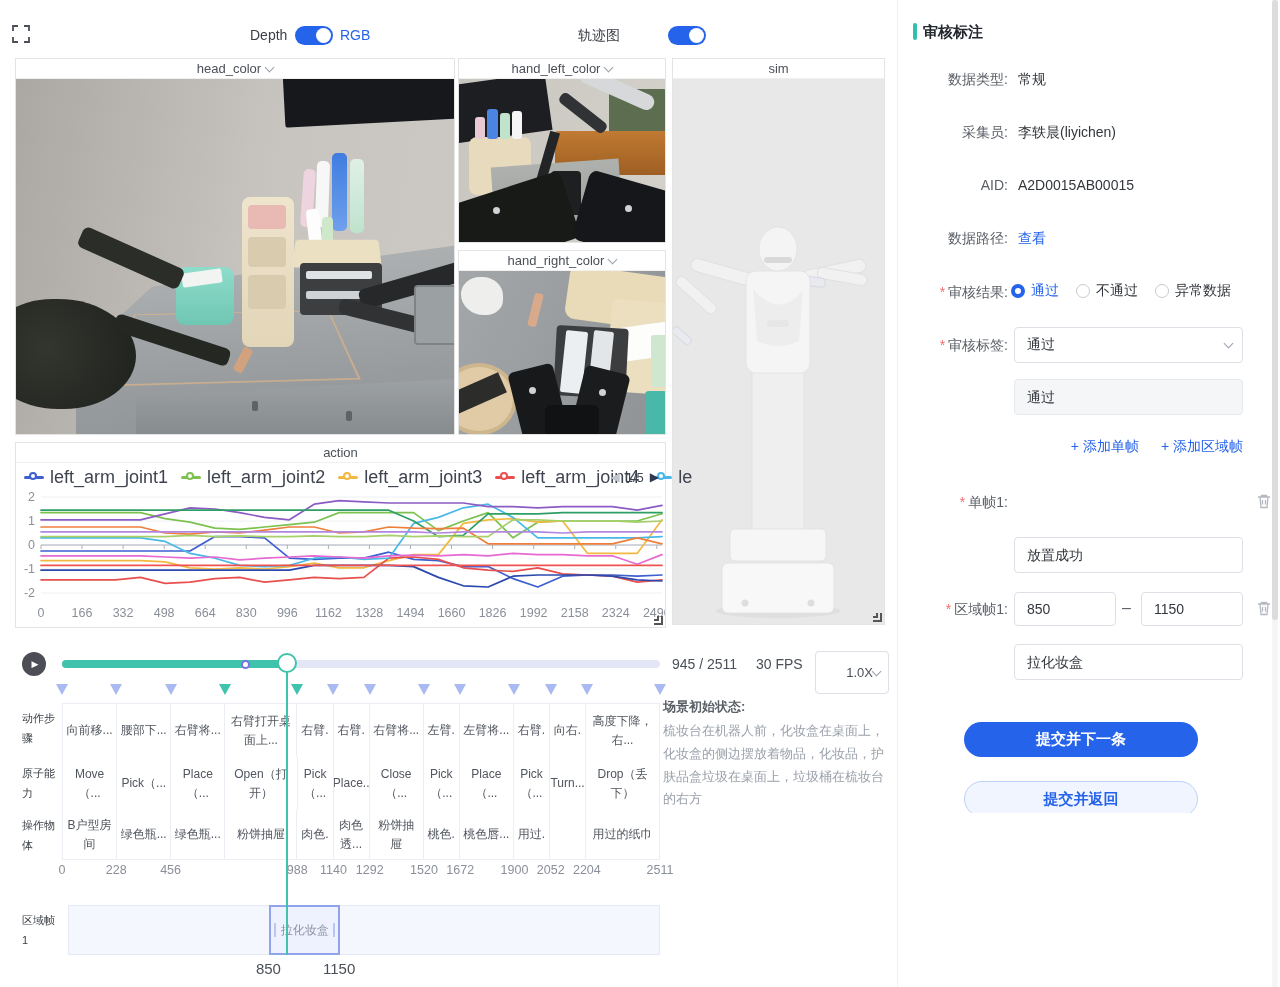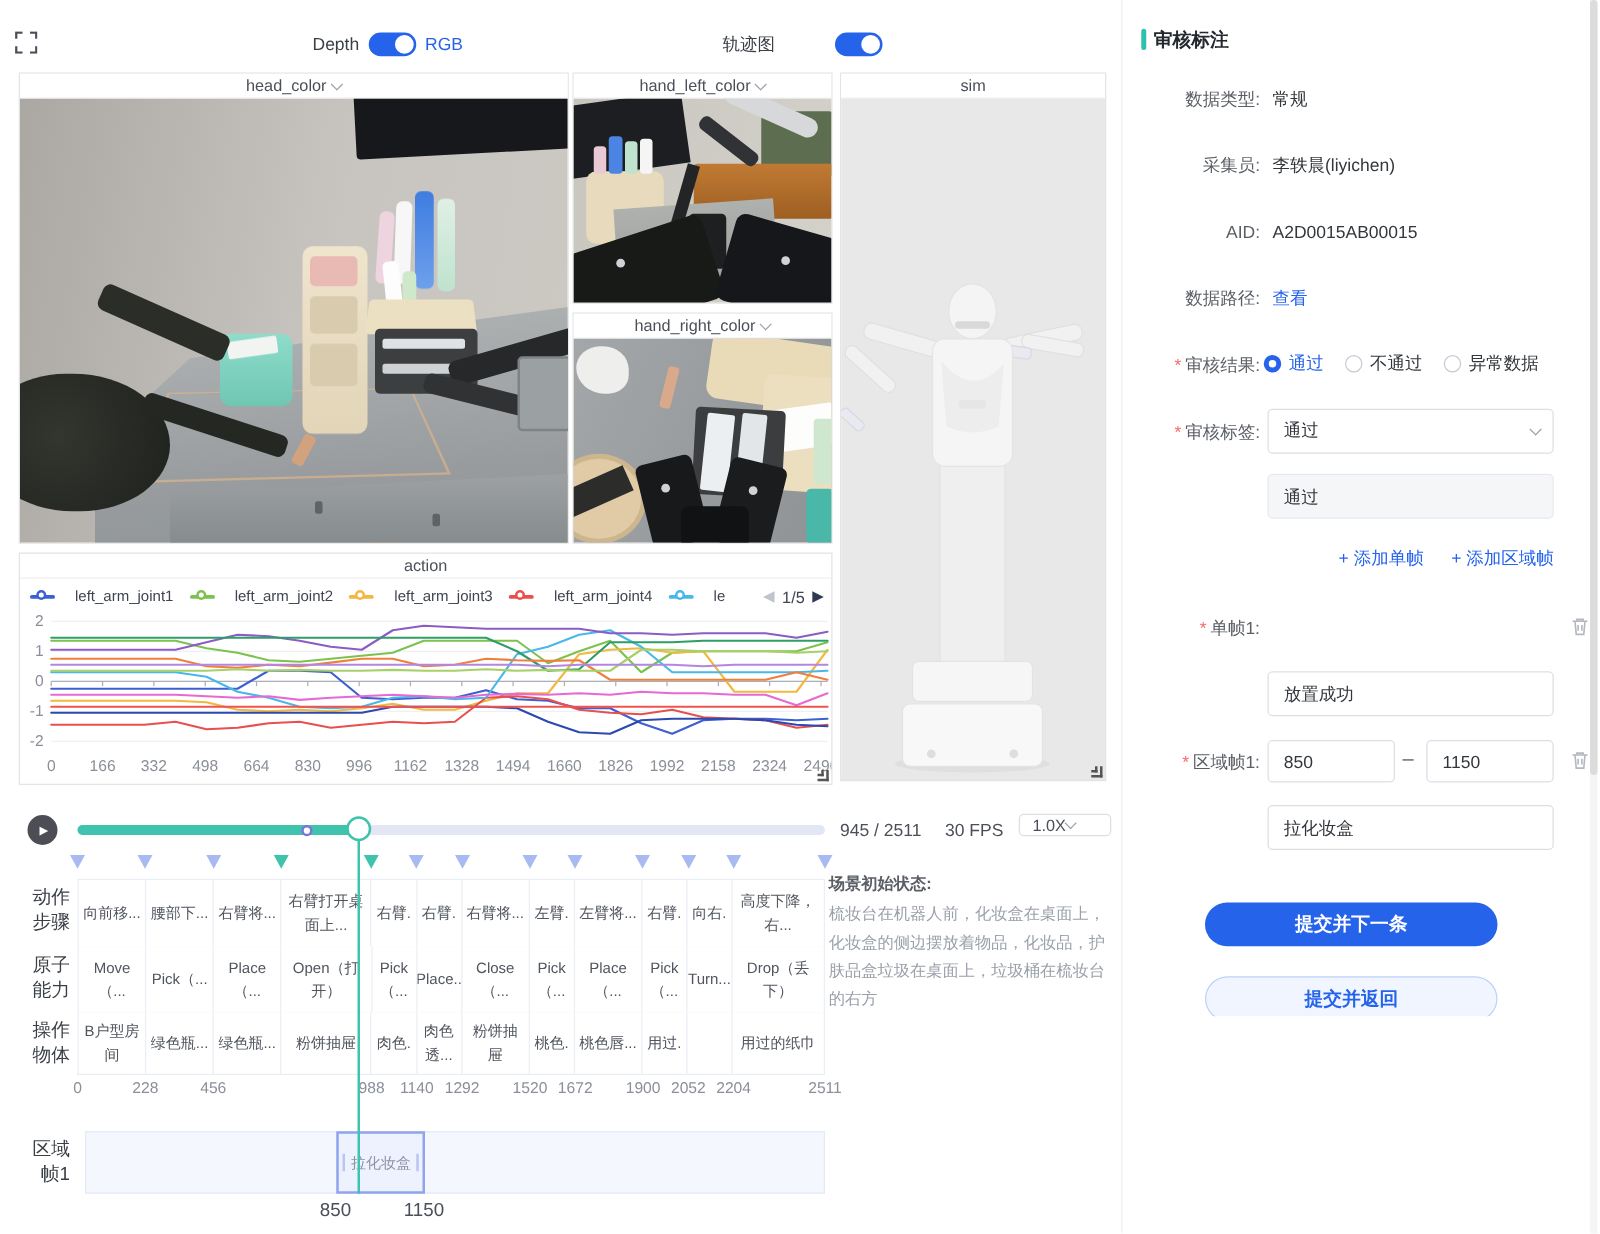--- a/index.html
+++ b/index.html
@@ -19,50 +19,50 @@
   .cam-head { height:20px; display:flex; align-items:center; justify-content:center; gap:5px;
     font-size:13px; color:#4a4f58; background:#fff; border-bottom:1px solid #f0f0f0; }
   .chev { width:7px; height:7px; border-right:1.5px solid #9aa0aa; border-bottom:1.5px solid #9aa0aa;
     transform:rotate(45deg); margin-top:-3px; display:inline-block; }
   .cam-body { position:relative; overflow:hidden; }
 
   
   #action-panel { left:15px; top:442px; width:651px; height:186px; }
   .chart-title { height:20px; line-height:20px; text-align:center; font-size:13px; color:#4a4f58; border-bottom:1px solid #f0f0f0; }
   #chart-legend { position:absolute; left:8px; top:22px; height:24px; display:flex; align-items:center; gap:13px; }
-  .legend-item { display:flex; align-items:center; gap:16px; font-size:12px; color:#3f4450; cursor:pointer; white-space:nowrap; }
+  .legend-item { display:flex; align-items:center; gap:6px; font-size:18px; color:#3f4450; cursor:pointer; white-space:nowrap; }
   .legend-glyph { position:relative; width:20px; height:10px; }
   .legend-glyph .l-line { position:absolute; left:0; top:4px; width:20px; height:2.5px; border-radius:2px; }
   .legend-glyph .l-ring { position:absolute; left:5px; top:0; width:8px; height:8px; border-radius:50%; background:#fff; border:2.5px solid #000; }
   #legend-pager { position:absolute; right:6px; top:22px; height:24px; display:flex; align-items:center; gap:6px; font-size:13px; color:#3f4450; }
   .pager-arrow { font-size:12px; cursor:pointer; }
   .resize-glyph { position:absolute; right:2px; bottom:2px; width:9px; height:9px;
     border-right:2px solid #555; border-bottom:2px solid #555; }
   .resize-glyph::before { content:""; position:absolute; right:2px; bottom:2px; width:3px; height:3px;
     border-right:2px solid #555; border-bottom:2px solid #555; }
 
   
   #play-btn { left:22px; top:652px; width:24px; height:24px; border-radius:50%; background:#4d4d55; color:#fff;
     display:flex; align-items:center; justify-content:center; font-size:9px; padding-left:2px; cursor:pointer; }
   #slider-track { left:62px; top:660px; width:598px; height:8px; border-radius:4px; background:#e3e7f5; }
   #slider-fill { left:62px; top:660px; height:8px; border-radius:4px; background:#3fc3ad; }
   #slider-handle { top:653px; width:20px; height:20px; border-radius:50%; background:#fff; border:2.5px solid #3fc3ad; z-index:7; }
   #slider-dot { top:660px; width:9px; height:9px; border-radius:50%; background:#fff; border:2px solid #7b74dd; z-index:6; }
   #current-line { width:2px; background:#3fc3ad; z-index:5; top:664px; height:291px; }
   .pb-text { font-size:14px; color:#4a4f58; }
-  #speed-select { left:815px; top:651px; width:74px; height:18px; border:1px solid #dcdfe6; border-radius:4px;
-    display:flex; align-items:center; justify-content:flex-start; padding:0 8px 0 10px; font-size:13px; color:#4a4f58; cursor:pointer; }
+  #speed-select { left:815px; top:651px; width:74px; height:43px; border:1px solid #dcdfe6; border-radius:4px;
+    display:flex; align-items:center; justify-content:flex-end; padding:0 8px 0 10px; font-size:13px; color:#4a4f58; cursor:pointer; }
 
   
   .marker-tri { position:absolute; top:684px; width:0; height:0;
     border-left:6px solid transparent; border-right:6px solid transparent; border-top:11px solid #a9b9f2; }
   .marker-tri.teal { border-top-color:#3fc3ad; }
 
   
-  .row-label { position:absolute; left:22px; width:34px; font-size:15px; color:#3a3f46; text-align:right;
+  .row-label { position:absolute; left:22px; width:34px; font-size:11px; color:#3a3f46; text-align:left;
     word-break:break-all; line-height:20px; }
   .steps-row { position:absolute; left:62px; width:598px; display:flex; border:1px solid #ebeef5; background:#fff; }
   .steps-row + .steps-row { border-top:none; }
   .cell { border-right:1px solid #ebeef5; display:flex; align-items:center; justify-content:center;
     font-size:12px; color:#50555e; text-align:center; line-height:1.55; padding:2px 3px; overflow:hidden; }
   .cell:last-child { border-right:none; }
   .tick-label { position:absolute; top:863px; font-size:12.5px; color:#8a8f99; transform:translateX(-50%); }
 
   
   #scene-box { left:663px; top:698px; width:230px; }

